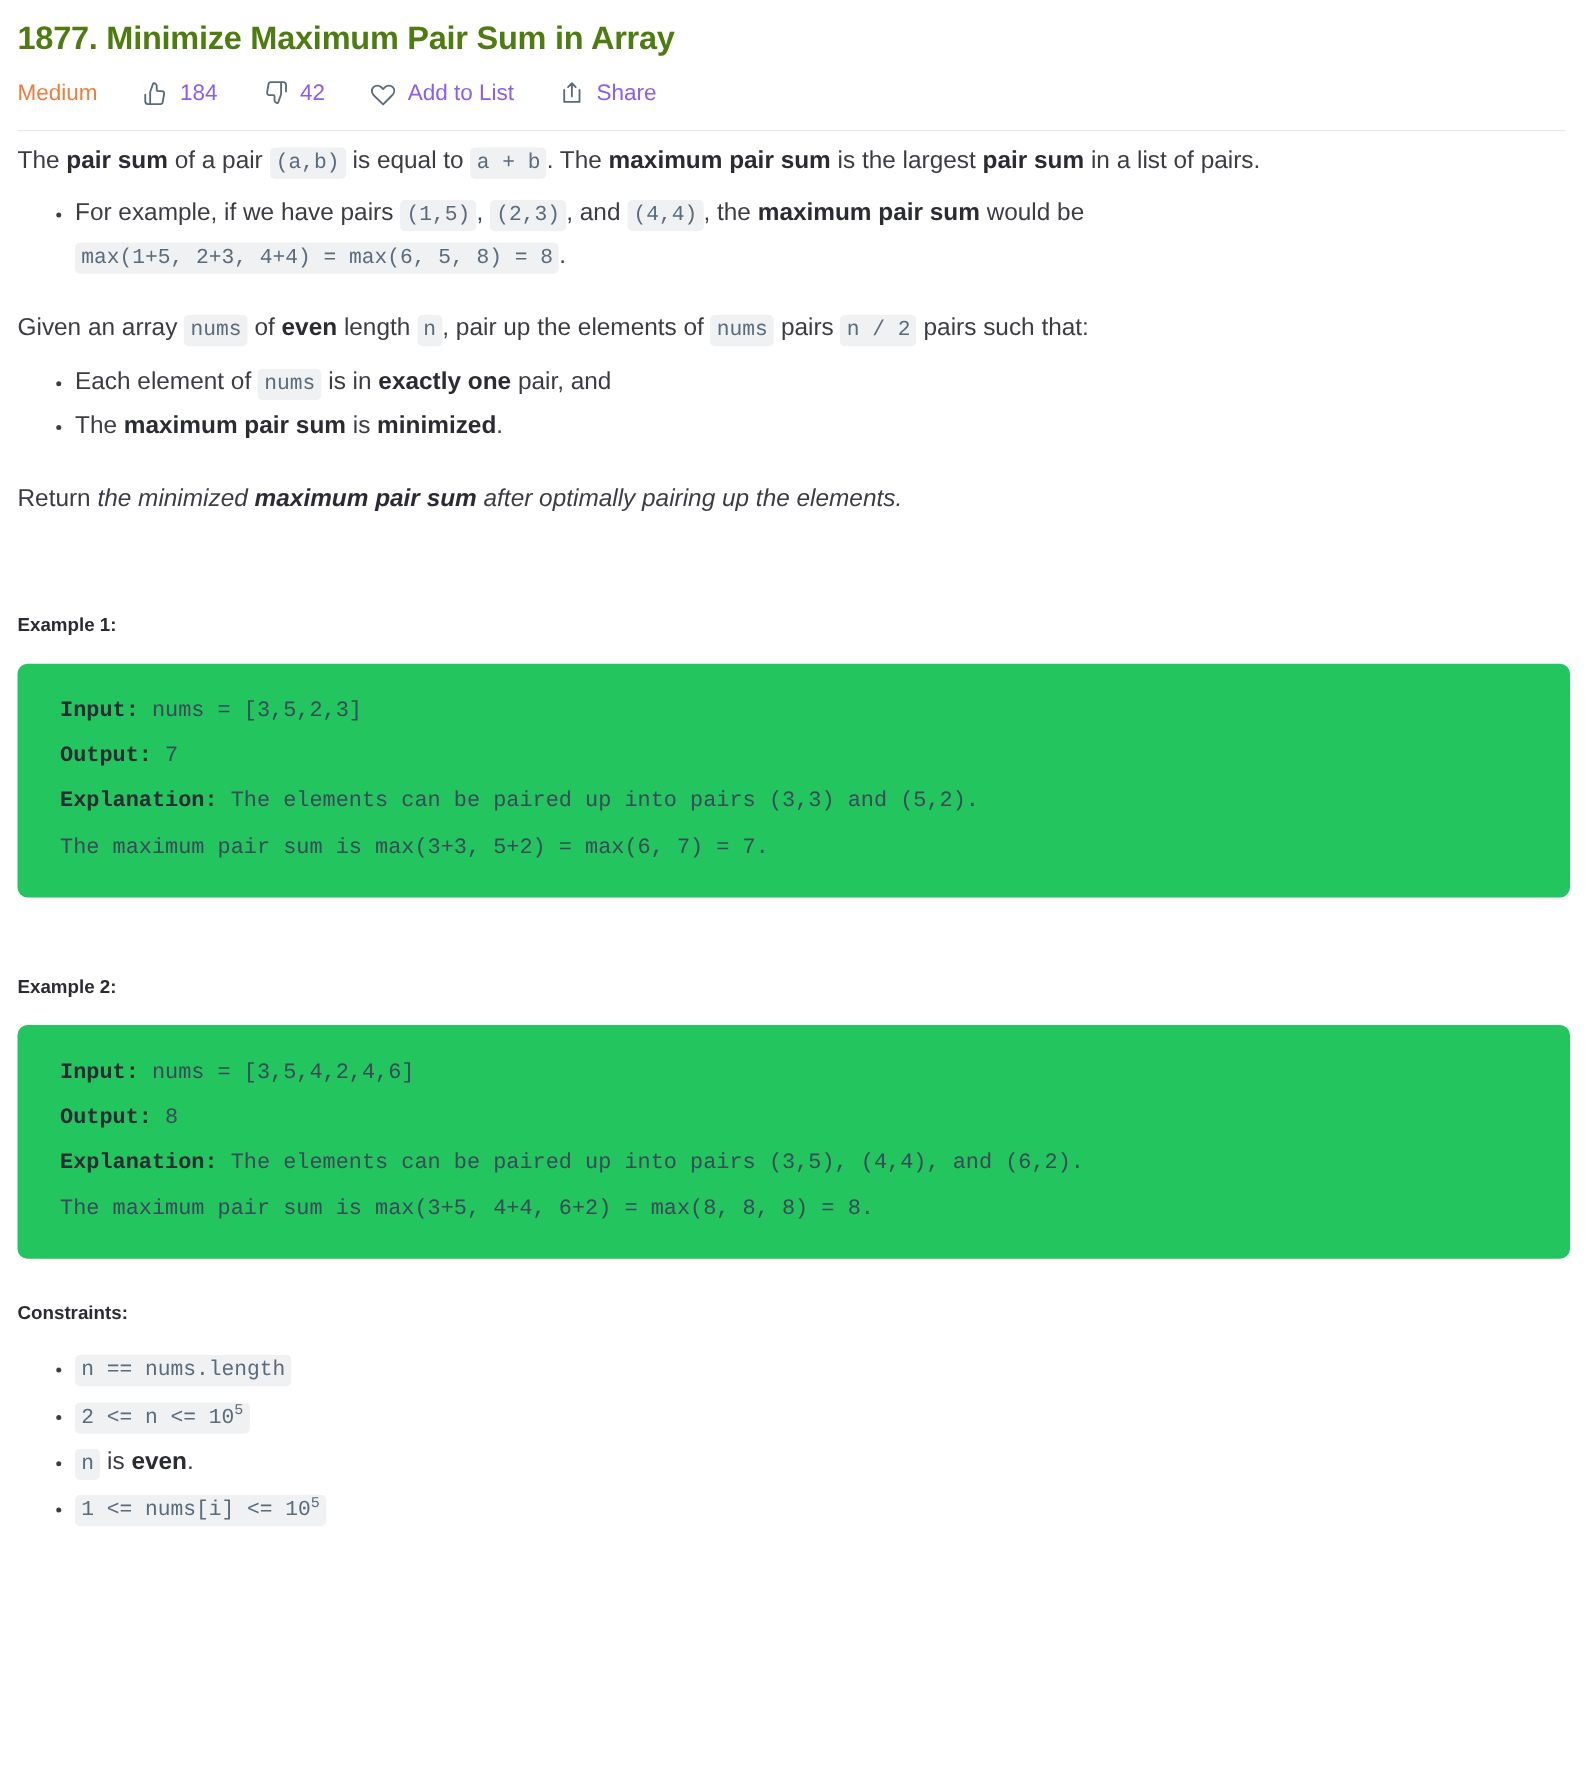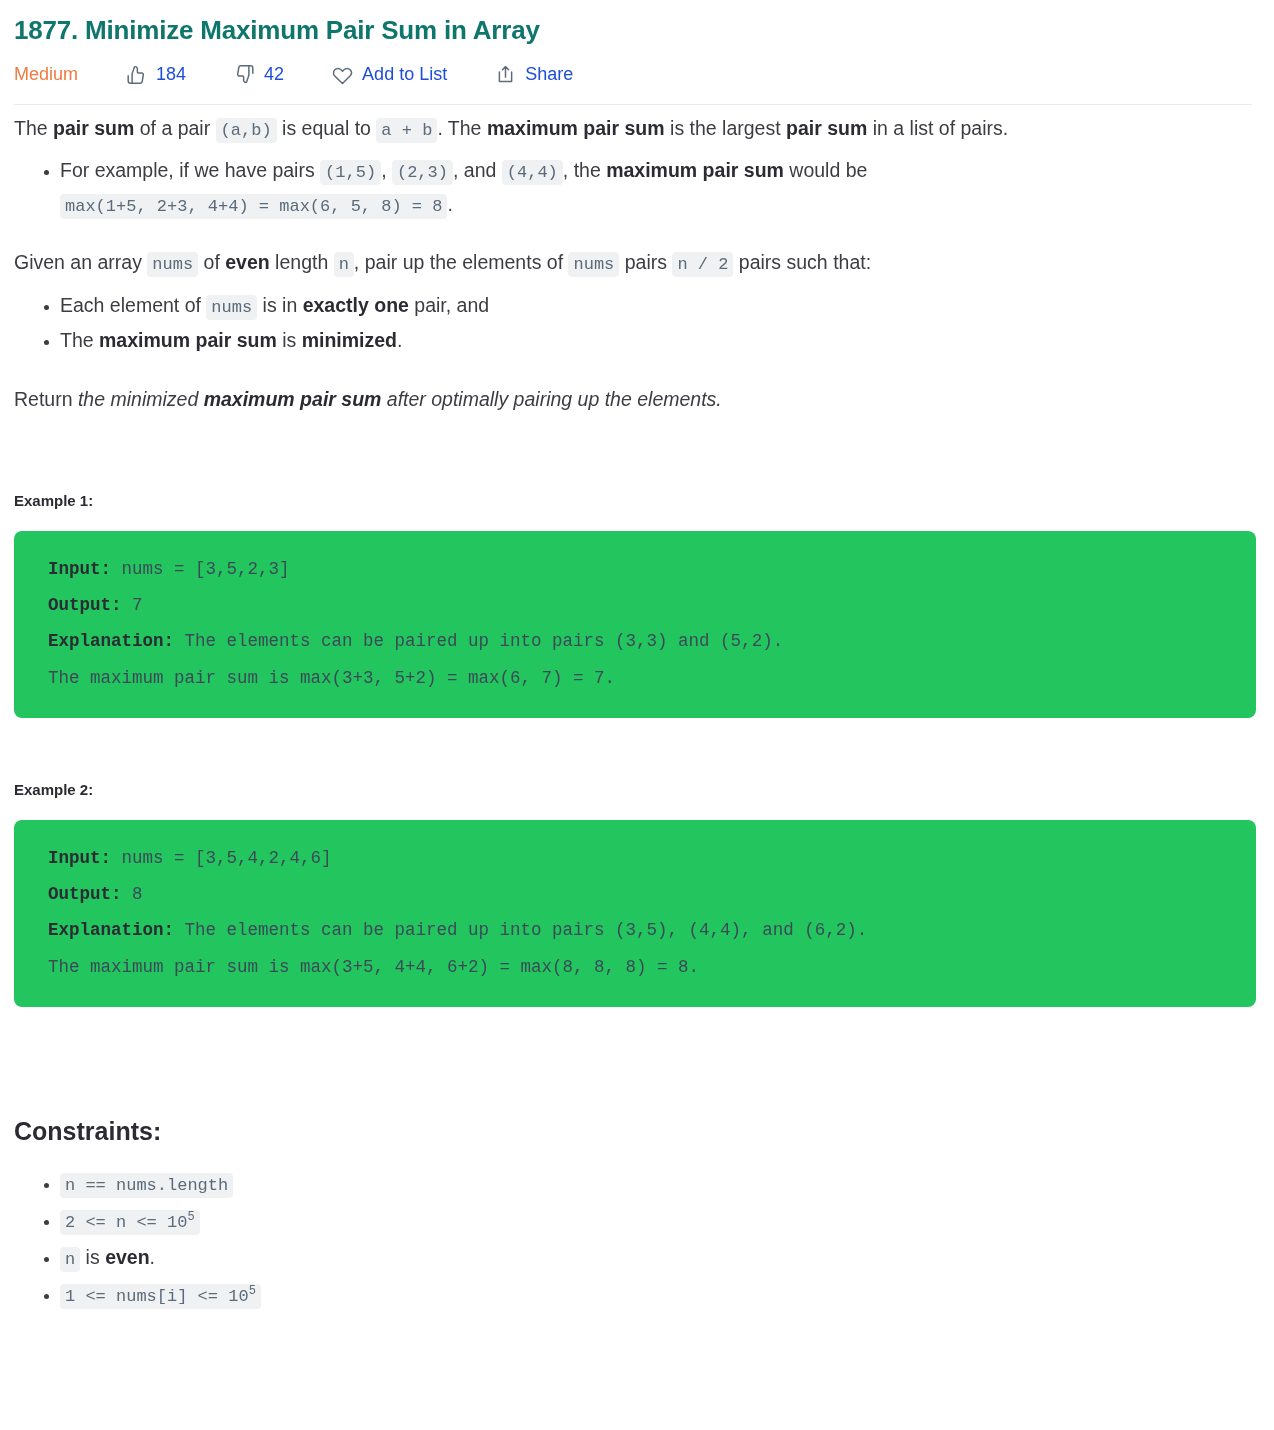--- a/index.html
+++ b/index.html
@@ -17,50 +17,50 @@
   }
   .page {
     padding: 0 14px 0 10px;
   }
 
   
   .title {
     font-size: 26px;
     font-weight: 700;
     letter-spacing: -0.2px;
-    color: #0f766e;
+    color: #4d7c0f;
     margin: 0;
     padding: 14px 0 0 4px;
     line-height: 1.25;
   }
   .meta-row {
     display: flex;
     align-items: center;
-    gap: 12px;
+    gap: 0;
     padding: 14px 0 0 4px;
     height: 42px;
   }
   .difficulty {
     font-size: 18px;
     font-weight: 400;
     color: #ef7c3e;
     margin-right: 36px;
   }
   .meta-item {
     display: flex;
     align-items: center;
     gap: 9px;
     color: #5c6b7a;
     font-size: 18px;
     margin-right: 36px;
     white-space: nowrap;
   }
   .meta-item:last-child { margin-right: 0; }
   .meta-item svg { display: block; }
-  .meta-item .lbl { color: #1d4ed8; }
+  .meta-item .lbl { color: #8b5cf6; }
 
   .divider {
     height: 1px;
     background: #e8eaed;
     margin: 15px 8px 0 4px;
   }
 
   
   .content {
     padding: 0 4px;
@@ -120,24 +120,24 @@
     padding: 20px 24px 22px 34px;
     font-size: 17.5px;
     line-height: 2.08;
     color: #3c4a58;
     white-space: pre-wrap;
     word-break: break-word;
   }
   pre.codeblock b { font-weight: 700; color: #2b2b33; }
 
   .constraints-head {
-    font-size: 25px;
+    font-size: 15px;
     font-weight: 700;
     color: #2b2b33;
-    margin: 104px 0 0 0;
+    margin: 32px 0 0 0;
   }
   ul.constraints {
     margin: 16px 0 0 0;
     padding-left: 46px;
   }
   ul.constraints li {
     margin: 6px 0;
     line-height: 1.6;
   }
 </style>

